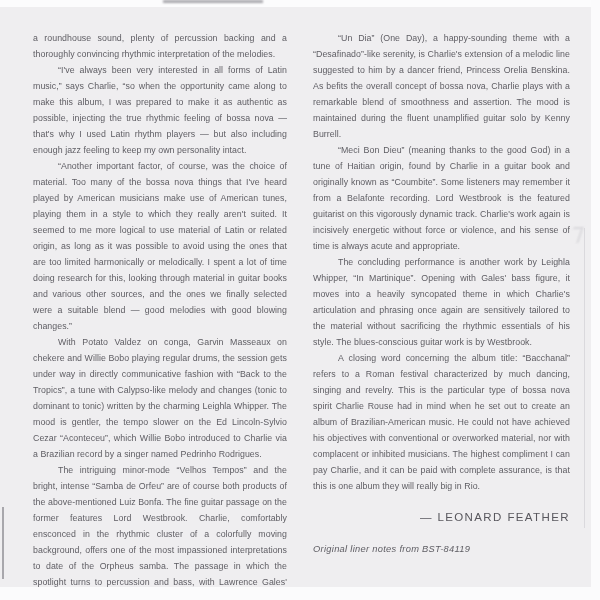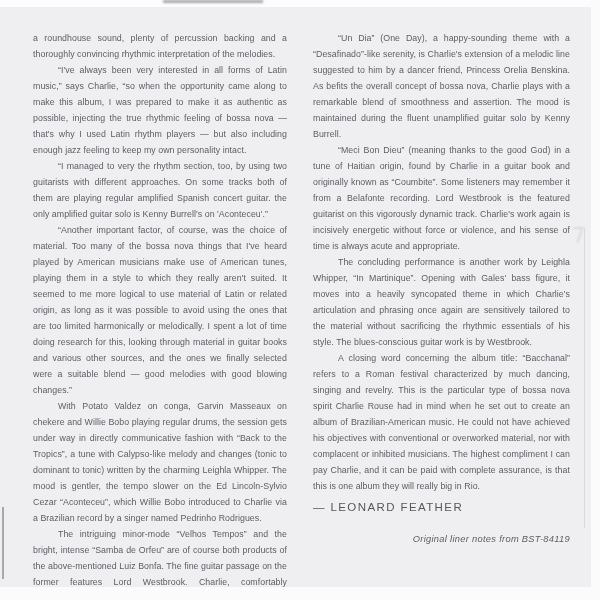--- a/index.html
+++ b/index.html
@@ -32,30 +32,30 @@
     line-height: 16px;
     text-align: justify;
     letter-spacing: 0.05px;
     filter: blur(0.25px);
   }
   #col-left  { left: 33px;  width: 254px; }
   #col-right { left: 313px; width: 257px; }
   .para { margin: 0; }
   .para.indent { text-indent: 25px; }
   .signature {
-    margin-top: 5px;
-    text-align: left;
+    margin-top: 15px;
+    text-align: right;
     font-size: 11.5px;
     letter-spacing: 1.4px;
     color: #58575d;
     filter: none;
   }
   .footnote {
     margin-top: 16px;
-    text-align: right;
+    text-align: left;
     font-style: italic;
     font-size: 9.3px;
     letter-spacing: 0.3px;
     color: #5e5d63;
   }
   
   .edge { position: absolute; pointer-events: none; }
   #edge-top        { left: 0; top: 0; width: 600px; height: 7px; background: #fcfcfd; }
   #edge-bottom     { left: 0; top: 587px; width: 600px; height: 13px; background: #fbfbfc; }
   #edge-right      { left: 591px; top: 0; width: 9px; height: 600px; background: #fbfbfc; }
@@ -66,21 +66,20 @@
 </style>
 </head>
 <body>
 
 <div id="screen">
   <div id="page">
 
     <div id="col-left" class="col">
       <p class="para">a roundhouse sound, plenty of percussion backing and a thoroughly convincing rhythmic interpretation of the melodies.</p>
       <p class="para indent">“I've always been very interested in all forms of Latin music,” says Charlie, “so when the opportunity came along to make this album, I was prepared to make it as authentic as possible, injecting the true rhythmic feeling of bossa nova — that's why I used Latin rhythm players — but also including enough jazz feeling to keep my own personality intact.</p>
-      <p class="para indent">“I managed to very the rhythm section, too, by using two guitarists with different approaches. On some tracks both of them are playing regular amplified Spanish concert guitar. the only amplified guitar solo is Kenny Burrell's on 'Aconteceu'.”</p>
       <p class="para indent">“Another important factor, of course, was the choice of material. Too many of the bossa nova things that I've heard played by American musicians make use of American tunes, playing them in a style to which they really aren't suited. It seemed to me more logical to use material of Latin or related origin, as long as it was possible to avoid using the ones that are too limited harmonically or melodically. I spent a lot of time doing research for this, looking through material in guitar books and various other sources, and the ones we finally selected were a suitable blend — good melodies with good blowing changes.”</p>
       <p class="para indent">With Potato Valdez on conga, Garvin Masseaux on chekere and Willie Bobo playing regular drums, the session gets under way in directly communicative fashion with “Back to the Tropics”, a tune with Calypso-like melody and changes (tonic to dominant to tonic) written by the charming Leighla Whipper. The mood is gentler, the tempo slower on the Ed Lincoln-Sylvio Cezar “Aconteceu”, which Willie Bobo introduced to Charlie via a Brazilian record by a singer named Pedrinho Rodrigues.</p>
       <p class="para indent">The intriguing minor-mode “Velhos Tempos” and the bright, intense “Samba de Orfeu” are of course both products of the above-mentioned Luiz Bonfa. The fine guitar passage on the former features Lord Westbrook. Charlie, comfortably ensconced in the rhythmic cluster of a colorfully moving background, offers one of the most impassioned interpretations to date of the Orpheus samba. The passage in which the spotlight turns to percussion and bass, with Lawrence Gales' footsure undercurrent as a dependable foundation, is a highlight preced-</p>
     </div>
 
     <div id="col-right" class="col">
       <p class="para indent">“Un Dia” (One Day), a happy-sounding theme with a “Desafinado”-like serenity, is Charlie's extension of a melodic line suggested to him by a dancer friend, Princess Orelia Benskina. As befits the overall concept of bossa nova, Charlie plays with a remarkable blend of smoothness and assertion. The mood is maintained during the fluent unamplified guitar solo by Kenny Burrell.</p>
       <p class="para indent">“Meci Bon Dieu” (meaning thanks to the good God) in a tune of Haitian origin, found by Charlie in a guitar book and originally known as “Coumbite”. Some listeners may remember it from a Belafonte recording. Lord Westbrook is the featured guitarist on this vigorously dynamic track. Charlie's work again is incisively energetic without force or violence, and his sense of time is always acute and appropriate.</p>
       <p class="para indent">The concluding performance is another work by Leighla Whipper, “In Martinique”. Opening with Gales' bass figure, it moves into a heavily syncopated theme in which Charlie's articulation and phrasing once again are sensitively tailored to the material without sacrificing the rhythmic essentials of his style. The blues-conscious guitar work is by Westbrook.</p>
       <p class="para indent">A closing word concerning the album title: “Bacchanal” refers to a Roman festival characterized by much dancing, singing and revelry. This is the particular type of bossa nova spirit Charlie Rouse had in mind when he set out to create an album of Brazilian-American music. He could not have achieved his objectives with conventional or overworked material, nor with complacent or inhibited musicians. The highest compliment I can pay Charlie, and it can be paid with complete assurance, is that this is one album they will really big in Rio.</p>

